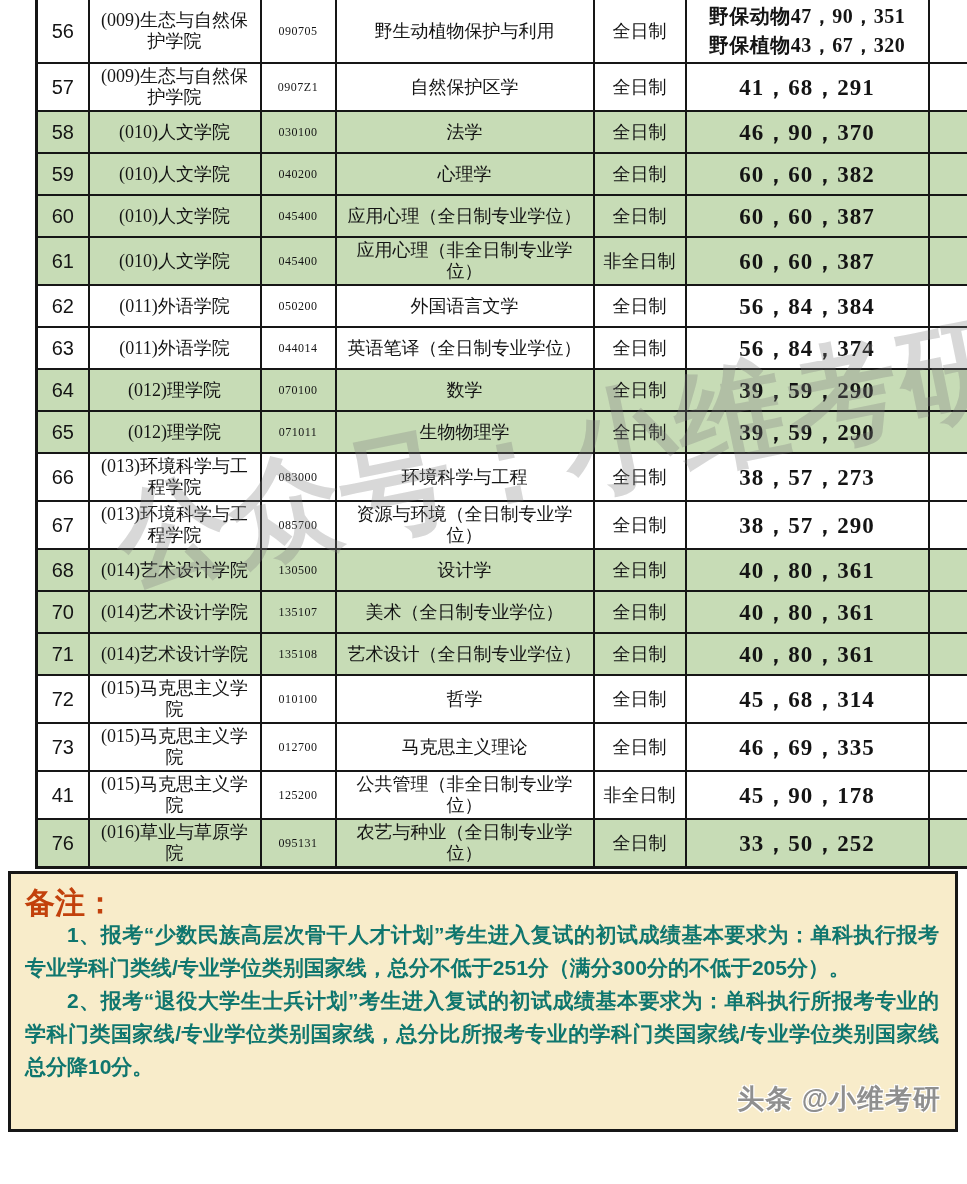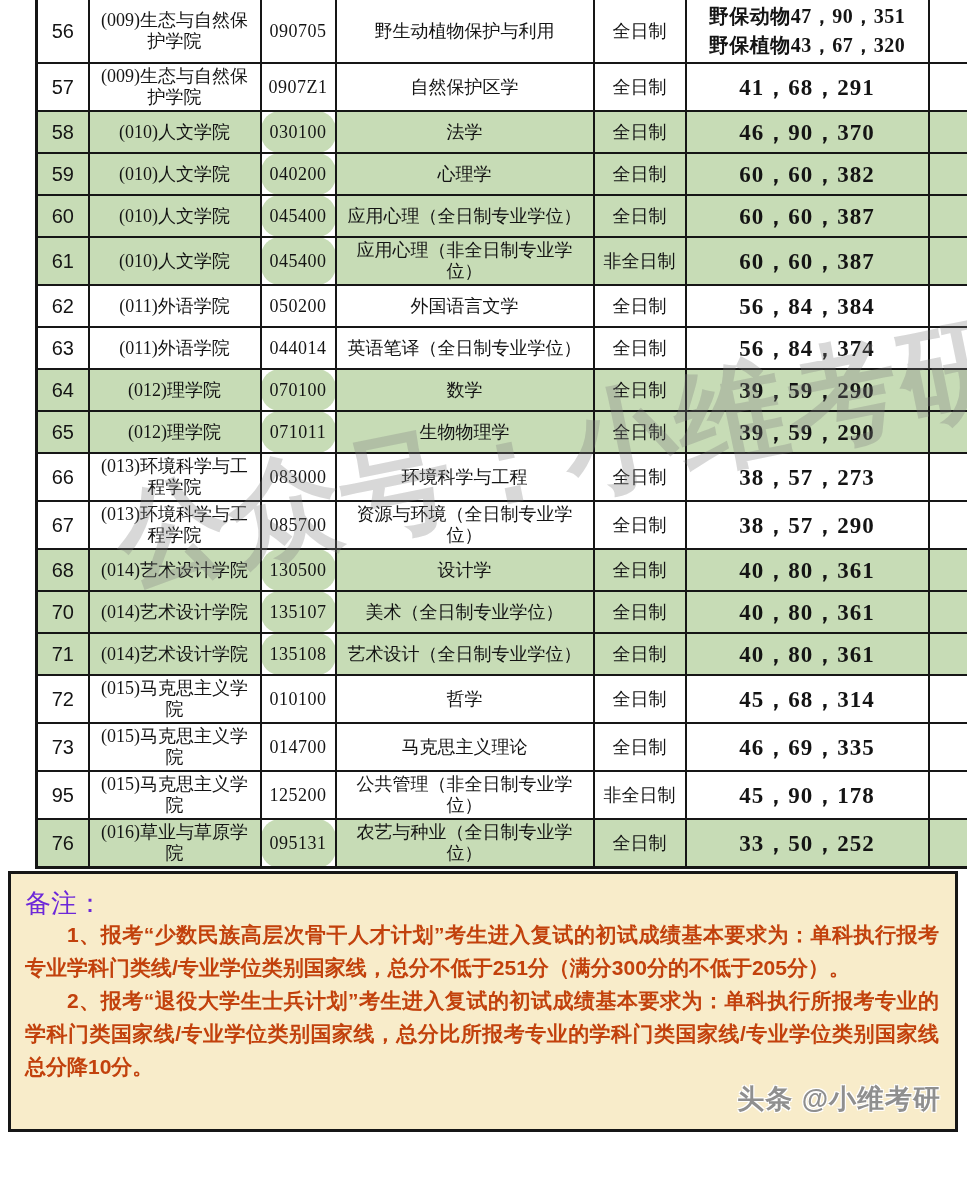--- a/index.html
+++ b/index.html
@@ -27,41 +27,41 @@
   .score-table tr:first-child td { border-top: none; }
   col.col-no     { width: 52px; }
   col.col-college{ width: 172px; }
   col.col-code   { width: 75px; }
   col.col-major  { width: 258px; }
   col.col-mode   { width: 92px; }
   col.col-score  { width: 243px; }
   col.col-extra  { width: 58px; }
 
   td.col-no   { font-family: "Liberation Sans", "DejaVu Sans", sans-serif; font-size: 20px; }
-  td.col-code { font-size: 18px; letter-spacing: 0.5px; border-radius: 19px; }
+  td.col-code { font-size: 12px; letter-spacing: 0.5px; }
   td.col-score{ font-weight: bold; font-size: 23px; letter-spacing: 1px; }
   .score-sub  { font-weight: bold; font-size: 20px; line-height: 29px; letter-spacing: 0.5px; white-space: nowrap; }
 
   tr.shade-green td { background: #c7dcb6; }
   tr.shade-white td { background: #ffffff; }
 
   .notes {
     position: relative;
     width: 950px; margin-top: 2px;
     border: 3px solid #161616;
     background: #f8ecca;
     min-height: 194px;
     padding: 14px 16px 46px 14px;
     font-family: "Liberation Sans", "DejaVu Sans", sans-serif;
   }
   .notes-label {
-    color: #6d28d9; font-weight: normal; font-size: 26px; line-height: 30px;
+    color: #c2410c; font-weight: bold; font-size: 30px; line-height: 30px;
   }
   .note-item {
-    font-size: 21px; font-weight: bold; color: #c2410c;
+    font-size: 21px; font-weight: bold; color: #0f766e;
     line-height: 33px; text-indent: 2em; text-align: justify;
   }
 
   .diag-watermark {
     position: absolute; left: 118px; top: 468px;
     font-size: 112px; font-weight: bold; white-space: nowrap;
     color: rgba(125, 125, 125, 0.30);
     transform: rotate(-11.5deg); transform-origin: 0 50%;
     pointer-events: none; z-index: 5;
     font-family: "Liberation Serif", "DejaVu Serif", serif;
@@ -234,28 +234,28 @@
           <td class="col-college">(015)马克思主义学院</td>
           <td class="col-code">010100</td>
           <td class="col-major">哲学</td>
           <td class="col-mode">全日制</td>
           <td class="col-score">45，68，314</td>
           <td class="col-extra"></td>
         </tr>
         <tr class="shade-white">
           <td class="col-no">73</td>
           <td class="col-college">(015)马克思主义学院</td>
-          <td class="col-code">014700</td>
+          <td class="col-code">012700</td>
           <td class="col-major">马克思主义理论</td>
           <td class="col-mode">全日制</td>
           <td class="col-score">46，69，335</td>
           <td class="col-extra"></td>
         </tr>
         <tr class="shade-white">
-          <td class="col-no">95</td>
+          <td class="col-no">41</td>
           <td class="col-college">(015)马克思主义学院</td>
           <td class="col-code">125200</td>
           <td class="col-major">公共管理（非全日制专业学位）</td>
           <td class="col-mode">非全日制</td>
           <td class="col-score">45，90，178</td>
           <td class="col-extra"></td>
         </tr>
         <tr class="shade-green">
           <td class="col-no">76</td>
           <td class="col-college">(016)草业与草原学院</td>

